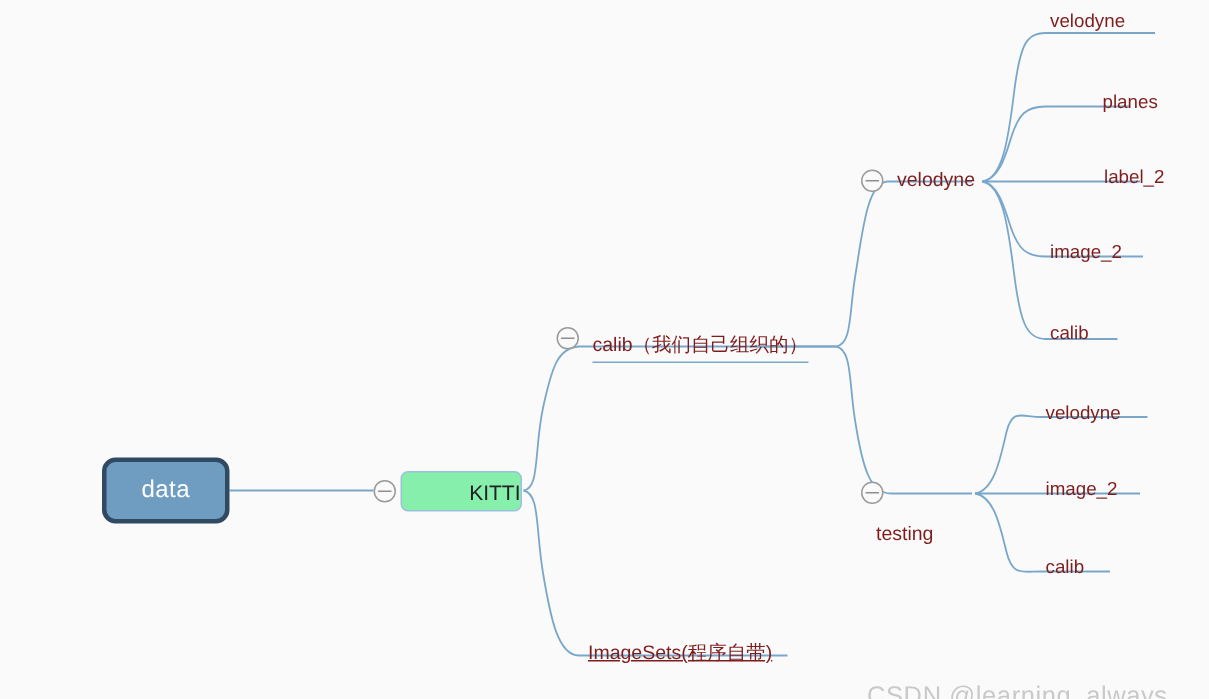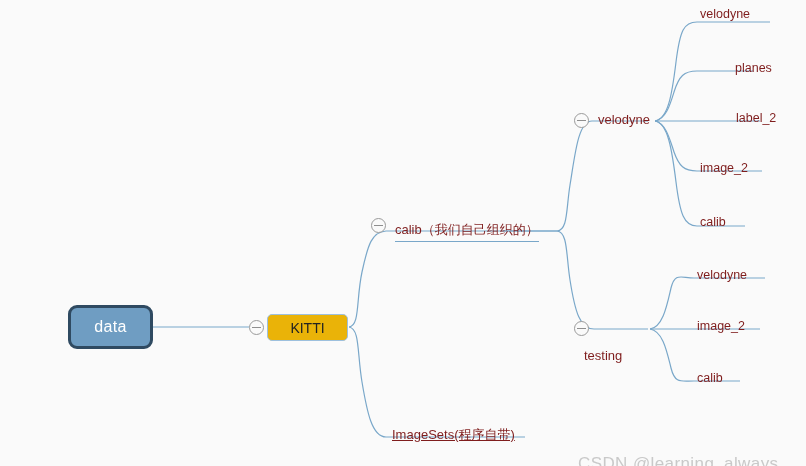--- a/index.html
+++ b/index.html
@@ -47,27 +47,27 @@
     letter-spacing: 0.3px;
   }
 
   
   .box-node {
     position: absolute;
     left: 267px;
     top: 314px;
     width: 81px;
     height: 27px;
-    background: #eab308;
+    background: #86efac;
     border: 1px solid #9dc0de;
     border-radius: 5px;
     box-sizing: border-box;
     display: flex;
     align-items: center;
-    justify-content: center;
+    justify-content: flex-end;
     color: #222222;
     font-size: 14px;
   }
 
   
   .text-node {
     position: absolute;
     color: #7f1d1d;
     font-size: 13px;
     white-space: nowrap;

